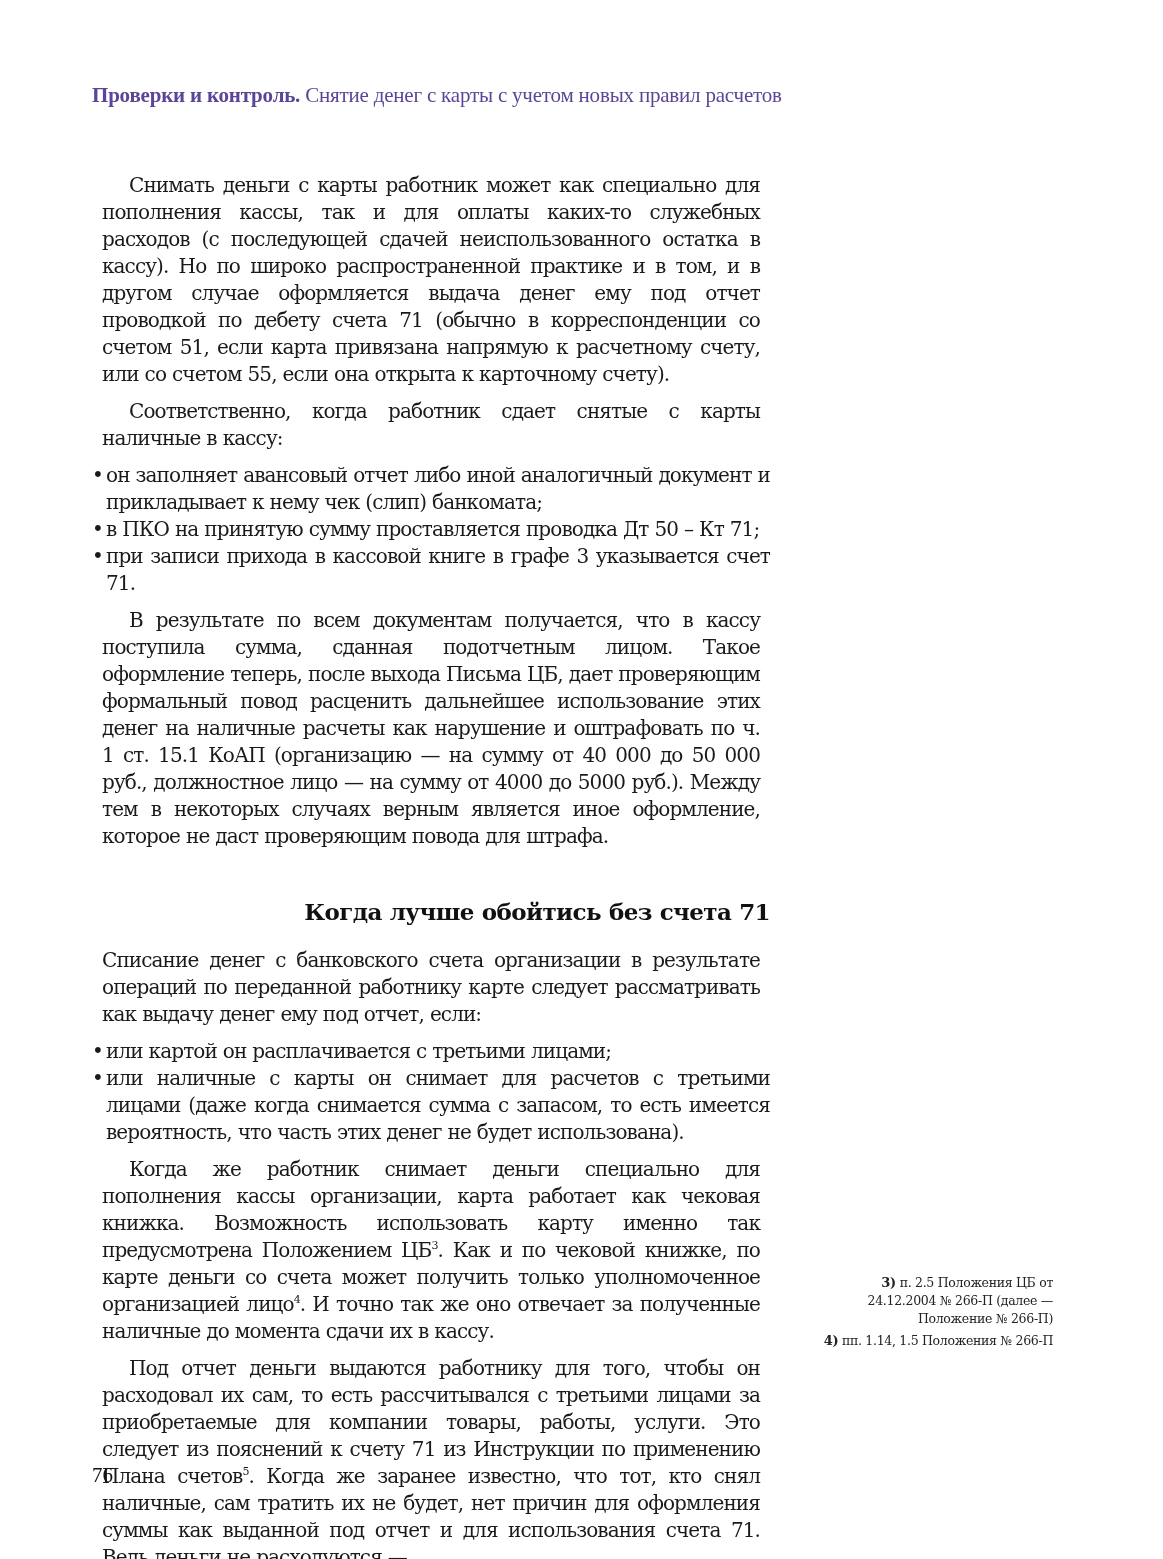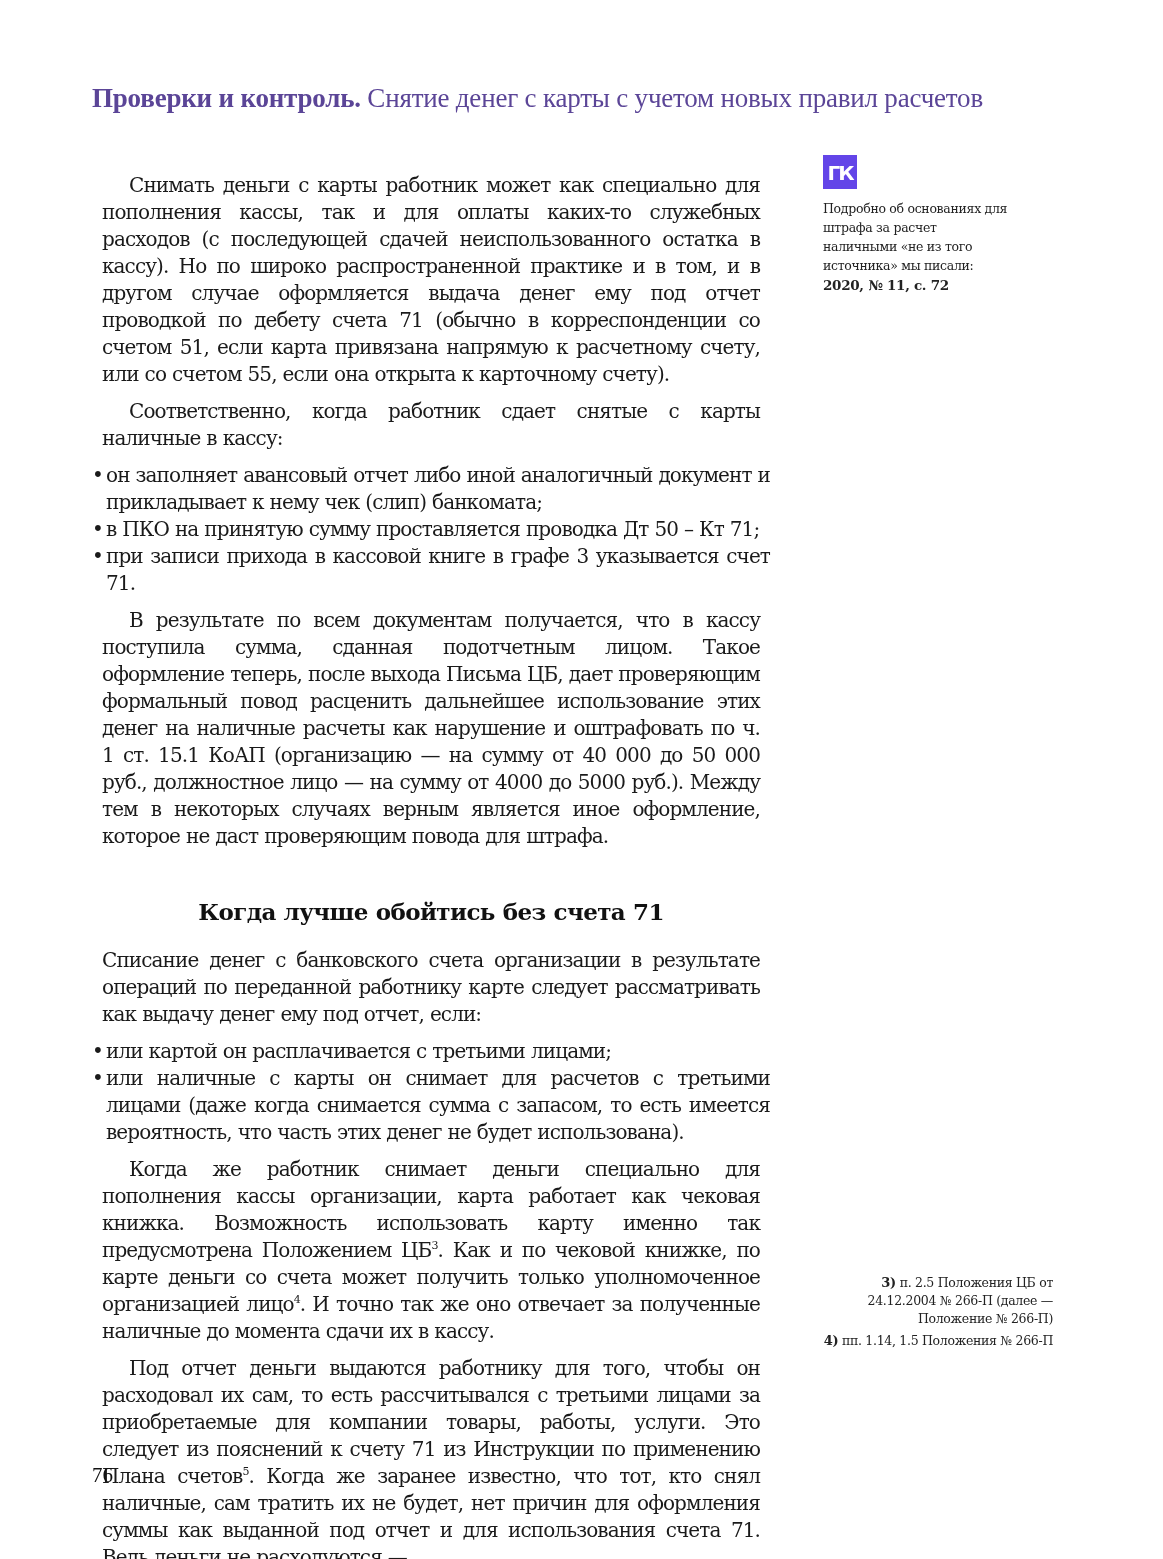--- a/index.html
+++ b/index.html
@@ -2,42 +2,42 @@
 <html><head>
   <meta charset="utf-8">
   <style>
     html, body { margin: 0; padding: 0; background: #ffffff; }
     body { width: 1163px; height: 1559px; position: relative; overflow: hidden; }
     .page { position: absolute; left: 0; top: 0; width: 1163px; height: 1559px; background: #ffffff; }
 
     .running-head {
       position: absolute; left: 92px; top: 83px;
       font-family: "Liberation Serif", "DejaVu Serif", serif;
-      font-size: 27px; color: #5b4597; white-space: nowrap;
+      font-size: 21px; color: #5b4597; white-space: nowrap;
       letter-spacing: -0.2px;
     }
     .running-head .rh-section { font-weight: bold; }
 
     .main {
       position: absolute; left: 92px; top: 162px; width: 678px;
       font-family: "DejaVu Serif", "Liberation Serif", serif;
       font-size: 20px; line-height: 27px; color: #1a1a1a;
       text-align: justify; letter-spacing: -0.9px; word-spacing: 0.5px;
     }
     .main p { margin: 10px; text-indent: 27px; hyphens: auto; }
     .main p.no-indent { text-indent: 0; }
     .main ul { list-style: none; margin: 0; padding: 0; }
     .main li { position: relative; padding-left: 14px; hyphens: auto; }
     .main li .bullet { position: absolute; left: 0; top: 0; }
     .main sup { font-size: 11px; line-height: 0; vertical-align: 8px; }
 
     .section-heading {
       font-family: "DejaVu Serif", "Liberation Serif", serif;
       font-weight: bold; font-size: 23px; line-height: 30px;
-      margin: 47px 0 20px 0; text-indent: 0; text-align: center;
+      margin: 47px 0 20px 0; text-indent: 0; text-align: right;
       letter-spacing: -0.6px; color: #111;
     }
 
     .sidenote {
       position: absolute; left: 823px; top: 155px; width: 190px;
       font-family: "DejaVu Serif", "Liberation Serif", serif;
       font-size: 12.5px; line-height: 19px; color: #222;
       letter-spacing: -0.3px;
     }
     .gk-logo {
@@ -90,27 +90,20 @@
 
     <p class="no-indent">Списание денег с банковского счета организации в результате операций по переданной работнику карте следует рассматривать как выдачу денег ему под отчет, если:</p>
     <ul>
       <li><span class="bullet">•</span><span>или картой он расплачивается с третьими лицами;</span></li>
       <li><span class="bullet">•</span><span>или наличные с карты он снимает для расчетов с третьими лицами (даже когда снимается сумма с запасом, то есть имеется вероятность, что часть этих денег не будет использована).</span></li>
     </ul>
     <p><span>Когда же работник снимает деньги специально для пополнения кассы организации, карта работает как чековая книжка. Возможность использовать карту именно так предусмотрена Положением ЦБ</span><sup>3</sup><span>. Как и по чековой книжке, по карте деньги со счета может получить только уполномоченное организацией лицо</span><sup>4</sup><span>. И точно так же оно отвечает за полученные наличные до момента сдачи их в кассу.</span></p>
     <p><span>Под отчет деньги выдаются работнику для того, чтобы он расходовал их сам, то есть рассчитывался с третьими лицами за приобретаемые для компании товары, работы, услуги. Это следует из пояснений к счету 71 из Инструкции по применению Плана счетов</span><sup>5</sup><span>. Когда же заранее известно, что тот, кто снял наличные, сам тратить их не будет, нет причин для оформления суммы как выданной под отчет и для использования счета 71. Ведь деньги не расходуются —</span></p>
   </div>
 
-  <div class="sidenote">
-    <div class="gk-logo" title="ГК" style="background: rgb(99, 69, 232);">
-      <span>ГК</span>
-    </div>
-    <div>Подробно об основаниях для штрафа за расчет наличными «не из того источника» мы писали:</div>
-    <div class="ref">2020, № 11, с. 72</div>
-  </div>
 
   <div class="footnotes">
     <div class="footnote">
       <span class="fn-num">3)</span>
       <span>п. 2.5 Положения ЦБ от 24.12.2004 № 266-П (далее — Положение № 266-П)</span>
     </div>
     <div class="footnote">
       <span class="fn-num">4)</span>
       <span>пп. 1.14, 1.5 Положения № 266-П</span>
     </div>

